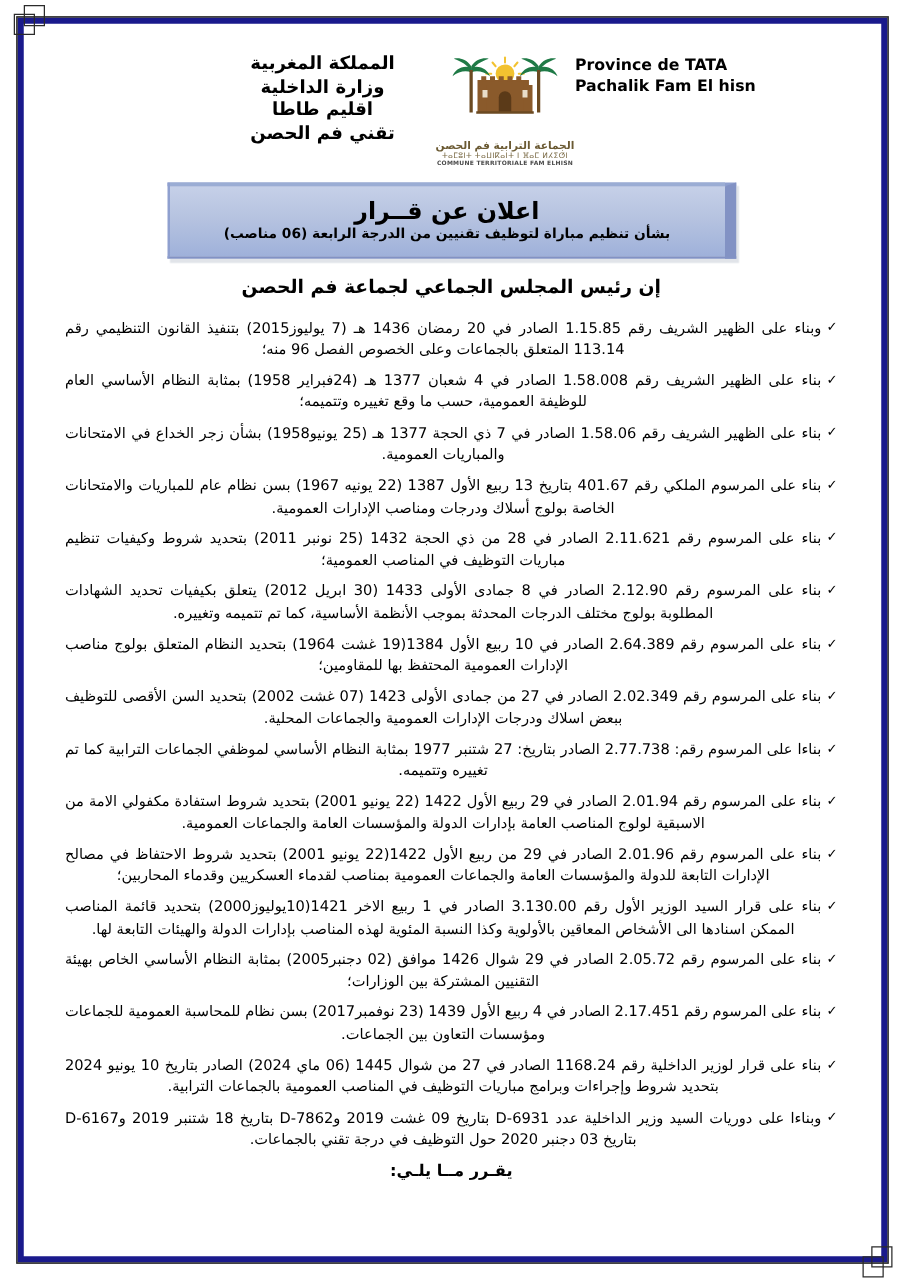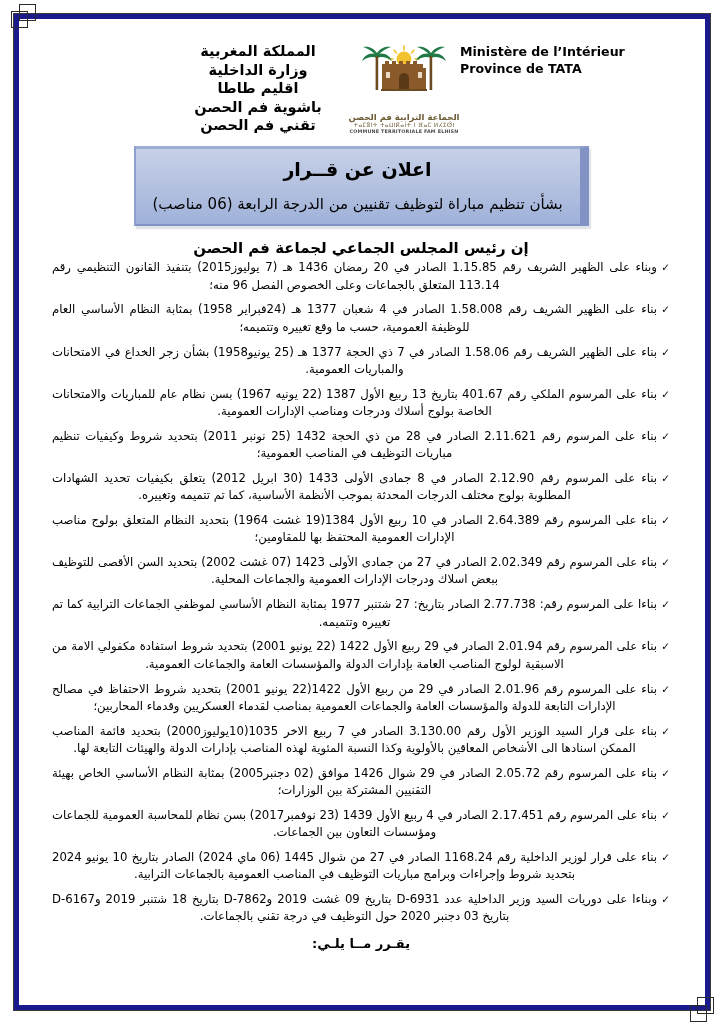--- a/index.html
+++ b/index.html
@@ -136,46 +136,46 @@
     left: 0; right: 0; top: -3px;
     height: 3px;
     background: #9badd4;
   }
   .tb-line1 {
     font-family: "DejaVu Sans", sans-serif;
     font-weight: bold;
     font-size: 19px;
     letter-spacing: 1px;
     color: #000;
-    margin-bottom: 14px;
+    margin-bottom: 0;
   }
   .tb-line2 {
     font-family: "DejaVu Sans", sans-serif;
     font-weight: bold;
     font-size: 13px;
     color: #000;
     line-height: 1.35;
   }
   .tb-line3 {
     font-family: "DejaVu Sans", sans-serif;
-    font-weight: normal;
+    font-weight: bold;
+    font-size: 11px;
+    color: #000;
+    line-height: 1.35;
+  }
+
+  
+  .body-heading {
+    text-align: center;
+    direction: rtl;
+    font-family: "DejaVu Sans", sans-serif;
+    font-weight: bold;
     font-size: 15px;
     color: #000;
-    line-height: 1.35;
-  }
-
-  
-  .body-heading {
-    text-align: center;
-    direction: rtl;
-    font-family: "DejaVu Sans", sans-serif;
-    font-weight: bold;
-    font-size: 15px;
-    color: #000;
-    margin: 13px 0 2px 0;
+    margin: 13px 0 16px 0;
   }
 
   
   .clause-list {
     direction: rtl;
     margin: 0;
     padding: 0;
     list-style: none;
   }
   .clause {
@@ -229,21 +229,20 @@
 <div class="corner-mark br2"></div>
 
 <div class="content">
 
   <div class="header">
 
     <div class="hdr-ar">
       <div>المملكة المغربية</div>
       <div>وزارة الداخلية</div>
       <div>اقليم طاطا</div>
-      <div>باشوية فم الحصن</div>
       <div>تقني فم الحصن</div>
     </div>
 
     <div class="logo-wrap">
       <svg class="logo-art" viewBox="0 0 98 55">
 
         <circle cx="49" cy="17" r="7.5" fill="#f2c230"></circle>
         <g stroke="#f2c230" stroke-width="1.6" stroke-linecap="round">
           <line x1="49" y1="4" x2="49" y2="8"></line>
           <line x1="39" y1="8" x2="41.5" y2="11"></line>
@@ -284,22 +283,22 @@
         <rect x="31" y="30" width="4" height="6" fill="#e8dcc8"></rect>
         <rect x="63" y="30" width="4" height="6" fill="#e8dcc8"></rect>
         <rect x="26" y="47" width="46" height="2" fill="#6b4a22"></rect>
       </svg>
       <div class="logo-ar">الجماعة الترابية فم الحصن</div>
       <div class="logo-tif">ⵜⴰⵎⵓⵏⵜ ⵜⴰⵡⵏⴽⴰⵏⵜ ⵏ ⴼⴰⵎ ⵍⵃⵉⵚⵏ</div>
       <div class="logo-fr">COMMUNE TERRITORIALE FAM ELHISN</div>
     </div>
 
     <div class="hdr-fr">
-      <div>Ministère de l’Intérieur</div>
       <div>Province de TATA</div>
+      <div>Pachalik Fam El hisn</div>
     </div>
 
   </div>
 
   <div class="title-box-outer">
     <div class="title-box">
       <div class="tb-line1">اعلان عن قــرار</div>
       <div class="tb-line3">بشأن تنظيم مباراة لتوظيف تقنيين من الدرجة الرابعة (06 مناصب)</div>
     </div>
   </div>
@@ -346,21 +345,21 @@
       <div class="clause">
         <div class="clause-mark">✓</div>
         <div class="clause-text">بناء على المرسوم رقم 2.01.94 الصادر في 29 ربيع الأول 1422 (22 يونيو 2001) بتحديد شروط استفادة مكفولي الامة من الاسبقية لولوج المناصب العامة بإدارات الدولة والمؤسسات العامة والجماعات العمومية.</div>
       </div>
       <div class="clause">
         <div class="clause-mark">✓</div>
         <div class="clause-text">بناء على المرسوم رقم 2.01.96 الصادر في 29 من ربيع الأول 1422(22 يونيو 2001) بتحديد شروط الاحتفاظ في مصالح الإدارات التابعة للدولة والمؤسسات العامة والجماعات العمومية بمناصب لقدماء العسكريين وقدماء المحاربين؛</div>
       </div>
       <div class="clause">
         <div class="clause-mark">✓</div>
-        <div class="clause-text">بناء على قرار السيد الوزير الأول رقم 3.130.00 الصادر في 7 ربيع الاخر 1035(10يوليوز2000) بتحديد قائمة المناصب الممكن اسنادها الى الأشخاص المعاقين بالأولوية وكذا النسبة المئوية لهذه المناصب بإدارات الدولة والهيئات التابعة لها.</div>
+        <div class="clause-text">بناء على قرار السيد الوزير الأول رقم 3.130.00 الصادر في 1 ربيع الاخر 1421(10يوليوز2000) بتحديد قائمة المناصب الممكن اسنادها الى الأشخاص المعاقين بالأولوية وكذا النسبة المئوية لهذه المناصب بإدارات الدولة والهيئات التابعة لها.</div>
       </div>
       <div class="clause">
         <div class="clause-mark">✓</div>
         <div class="clause-text">بناء على المرسوم رقم 2.05.72 الصادر في 29 شوال 1426 موافق (02 دجنبر2005) بمثابة النظام الأساسي الخاص بهيئة التقنيين المشتركة بين الوزارات؛</div>
       </div>
       <div class="clause">
         <div class="clause-mark">✓</div>
         <div class="clause-text">بناء على المرسوم رقم 2.17.451 الصادر في 4 ربيع الأول 1439 (23 نوفمبر2017) بسن نظام للمحاسبة العمومية للجماعات ومؤسسات التعاون بين الجماعات.</div>
       </div>
       <div class="clause">

